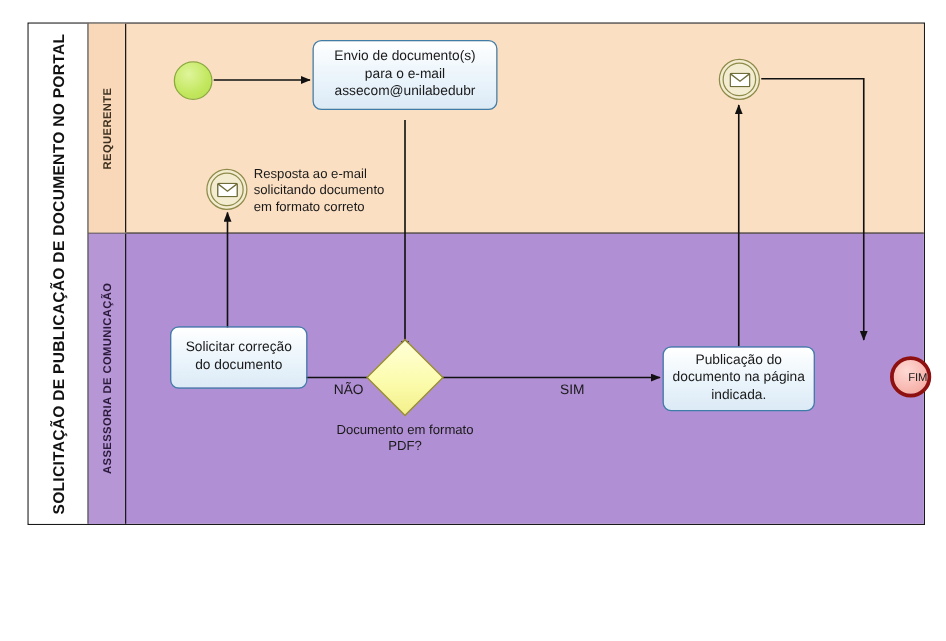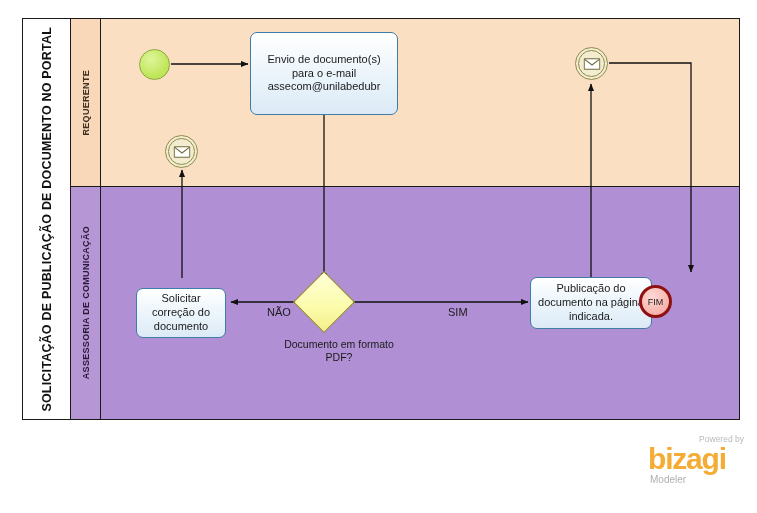--- a/index.html
+++ b/index.html
@@ -252,55 +252,51 @@
 
     <line x1="182" y1="278" x2="182" y2="170" stroke="#111111" stroke-width="1.3" marker-end="url(#arrow)"></line>
 
     <line x1="591" y1="277" x2="591" y2="84" stroke="#111111" stroke-width="1.3" marker-end="url(#arrow)"></line>
 
     <path d="M 609,63 L 691,63 L 691,272" fill="none" stroke="#111111" stroke-width="1.3" marker-end="url(#arrow)"></path>
   </svg>
 
   <div class="start-event" style="left:139px; top:49px;"></div>
 
-  <div class="task" style="left:250px; top:32px; width:148px; height:83px;">
+  <div class="task" style="left:250px; top:32px; width:148px; height:56px;">
     <span>Envio de documento(s) para o e-mail assecom@unilabedubr</span>
   </div>
 
   <div class="msg-event" style="left:165px; top:135px;">
     <svg class="msg-glyph" viewBox="0 0 17 12">
       <rect x="0.7" y="0.7" width="15.6" height="10.6" rx="0.8" fill="#ffffff" stroke="#6f6d3a" stroke-width="1.1"></rect>
       <path d="M0.9,1.1 L8.5,7.0 L16.1,1.1" fill="none" stroke="#6f6d3a" stroke-width="1.1"></path>
     </svg>
   </div>
+  <div class="anno" style="left:203px; top:133px; width:110px;">Resposta ao e-mail solicitando documento em formato correto</div>
 
   <div class="msg-event" style="left:575px; top:47px;">
     <svg class="msg-glyph" viewBox="0 0 17 12">
       <rect x="0.7" y="0.7" width="15.6" height="10.6" rx="0.8" fill="#ffffff" stroke="#6f6d3a" stroke-width="1.1"></rect>
       <path d="M0.9,1.1 L8.5,7.0 L16.1,1.1" fill="none" stroke="#6f6d3a" stroke-width="1.1"></path>
     </svg>
   </div>
 
-  <div class="task" style="left:136px; top:288px; width:90px; height:50px;">
+  <div class="task" style="left:136px; top:261px; width:110px; height:50px;">
     <span>Solicitar correção do documento</span>
   </div>
 
   <div class="gateway" style="left:302px; top:280px;"></div>
-  <div class="gw-label" style="left:269px; top:338px;margin-left:15px;">Documento em  formato PDF?</div>
+  <div class="gw-label" style="left:269px; top:338px;">Documento em  formato PDF?</div>
 
   <div class="flow-label" style="left:267px; top:306px;">NÃO</div>
   <div class="flow-label" style="left:448px; top:306px;">SIM</div>
 
   <div class="task" style="left:530px; top:277px; width:122px; height:52px;">
     <span>Publicação do documento na página indicada.</span>
   </div>
 
-  <div class="end-event" style="left:639px; top:285px;">
+  <div class="end-event" style="left:712px; top:285px;justify-content:flex-end;">
     <span>FIM</span>
   </div>
 
-  <div class="logo">
-    <span class="logo-powered">Powered by</span>
-    <span class="logo-word">bizagi</span>
-    <span class="logo-sub">Modeler</span>
-  </div>
 
 </div>
 
 </body></html>

